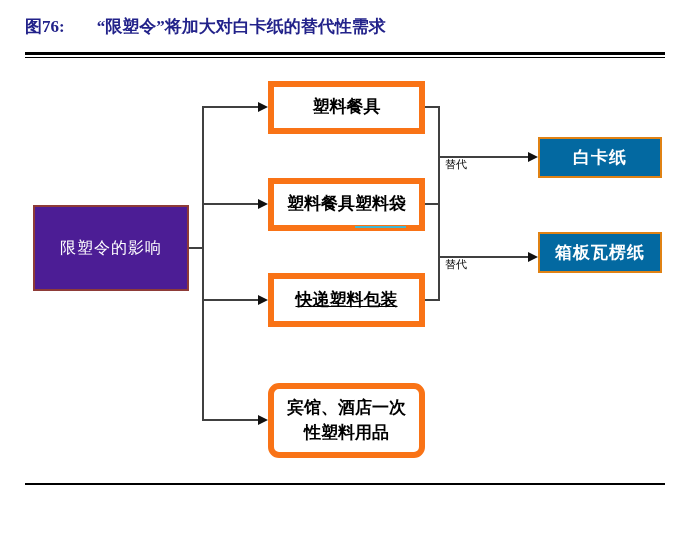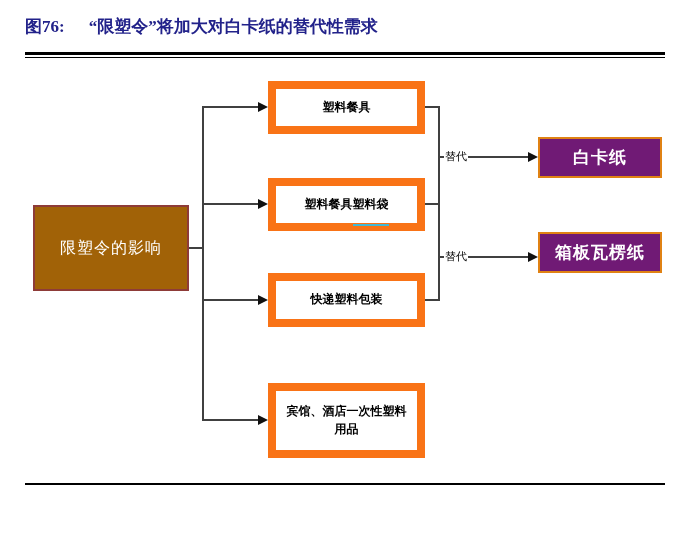--- a/index.html
+++ b/index.html
@@ -6,69 +6,69 @@
   .page{
     position:relative;width:688px;height:540px;background:#ffffff;
     font-family:"Liberation Sans","DejaVu Sans",sans-serif;overflow:hidden;
   }
   
   .title-row{position:absolute;left:25px;top:15px;white-space:nowrap;}
   .fig-label,.fig-title{
     font-family:"Liberation Serif","DejaVu Serif",serif;
     font-weight:bold;font-size:17px;color:#22228A;
   }
-  .fig-title{margin-left:24px;}
+  .fig-title{margin-left:32px;}
   .title-rule-thick{position:absolute;left:25px;top:52px;width:640px;height:3px;background:#000;}
   .title-rule-thin{position:absolute;left:25px;top:57px;width:640px;height:1px;background:#000;}
   
   .footer-rule{position:absolute;left:25px;top:483px;width:640px;height:2px;background:#000;}
   .footer-text{
     position:absolute;left:25px;top:494px;
     font-family:"Liberation Serif","DejaVu Serif",serif;
     font-size:17px;color:#000;letter-spacing:3px;
   }
   
   .node{
     position:absolute;display:flex;align-items:center;justify-content:center;
     text-align:center;box-sizing:border-box;
   }
   .root-node{
     left:33px;top:205px;width:156px;height:86px;
-    background:#a16207;border:2px solid #8E3B38;
+    background:#4c1d95;border:2px solid #8E3B38;
     color:#fff;font-size:16px;letter-spacing:1px;
   }
   .mid-node{
-    left:268px;width:157px;background:#fff;border:8px solid #f97316;
-    color:#000;font-size:12px;font-weight:600;line-height:1.45;
+    left:268px;width:157px;background:#fff;border:6px solid #f97316;
+    color:#000;font-size:17px;font-weight:600;line-height:1.45;
     padding:2px 10px;
   }
   .mid-1{top:81px;height:53px;}
   .mid-2{top:178px;height:53px;}
-  .mid-3{top:273px;height:54px;}
-  .mid-4{top:383px;height:75px;}
+  .mid-3{top:273px;height:54px;text-decoration:underline;}
+  .mid-4{top:383px;height:75px;border-radius:11px;}
   .underlined{border-bottom:2px solid #41B8D5;padding-bottom:13px;}
   .target-node{
     left:538px;width:124px;height:41px;
-    background:#701a75;border:2px solid #E08214;
+    background:#0369a1;border:2px solid #E08214;
     color:#fff;font-size:17px;font-weight:600;letter-spacing:1px;
   }
   .target-1{top:137px;}
   .target-2{top:232px;}
   
   .hline,.vline{position:absolute;background:#404040;}
   .hline{height:2px;}
   .vline{width:2px;}
   .arrowhead{
     position:absolute;width:0;height:0;
     border-top:5px solid transparent;border-bottom:5px solid transparent;
     border-left:10px solid #111;
   }
   .edge-label{
     position:absolute;font-size:11px;color:#000;background:#fff;
-    padding:0 1px;line-height:13px;
+    padding:0 1px;line-height:13px;margin-top:8px;
   }
 </style>
 </head>
 <body>
 
 <div class="page">
 
   <div class="title-row">
     <span class="fig-label">图76:</span><span class="fig-title">“限塑令”将加大对白卡纸的替代性需求</span>
   </div>

